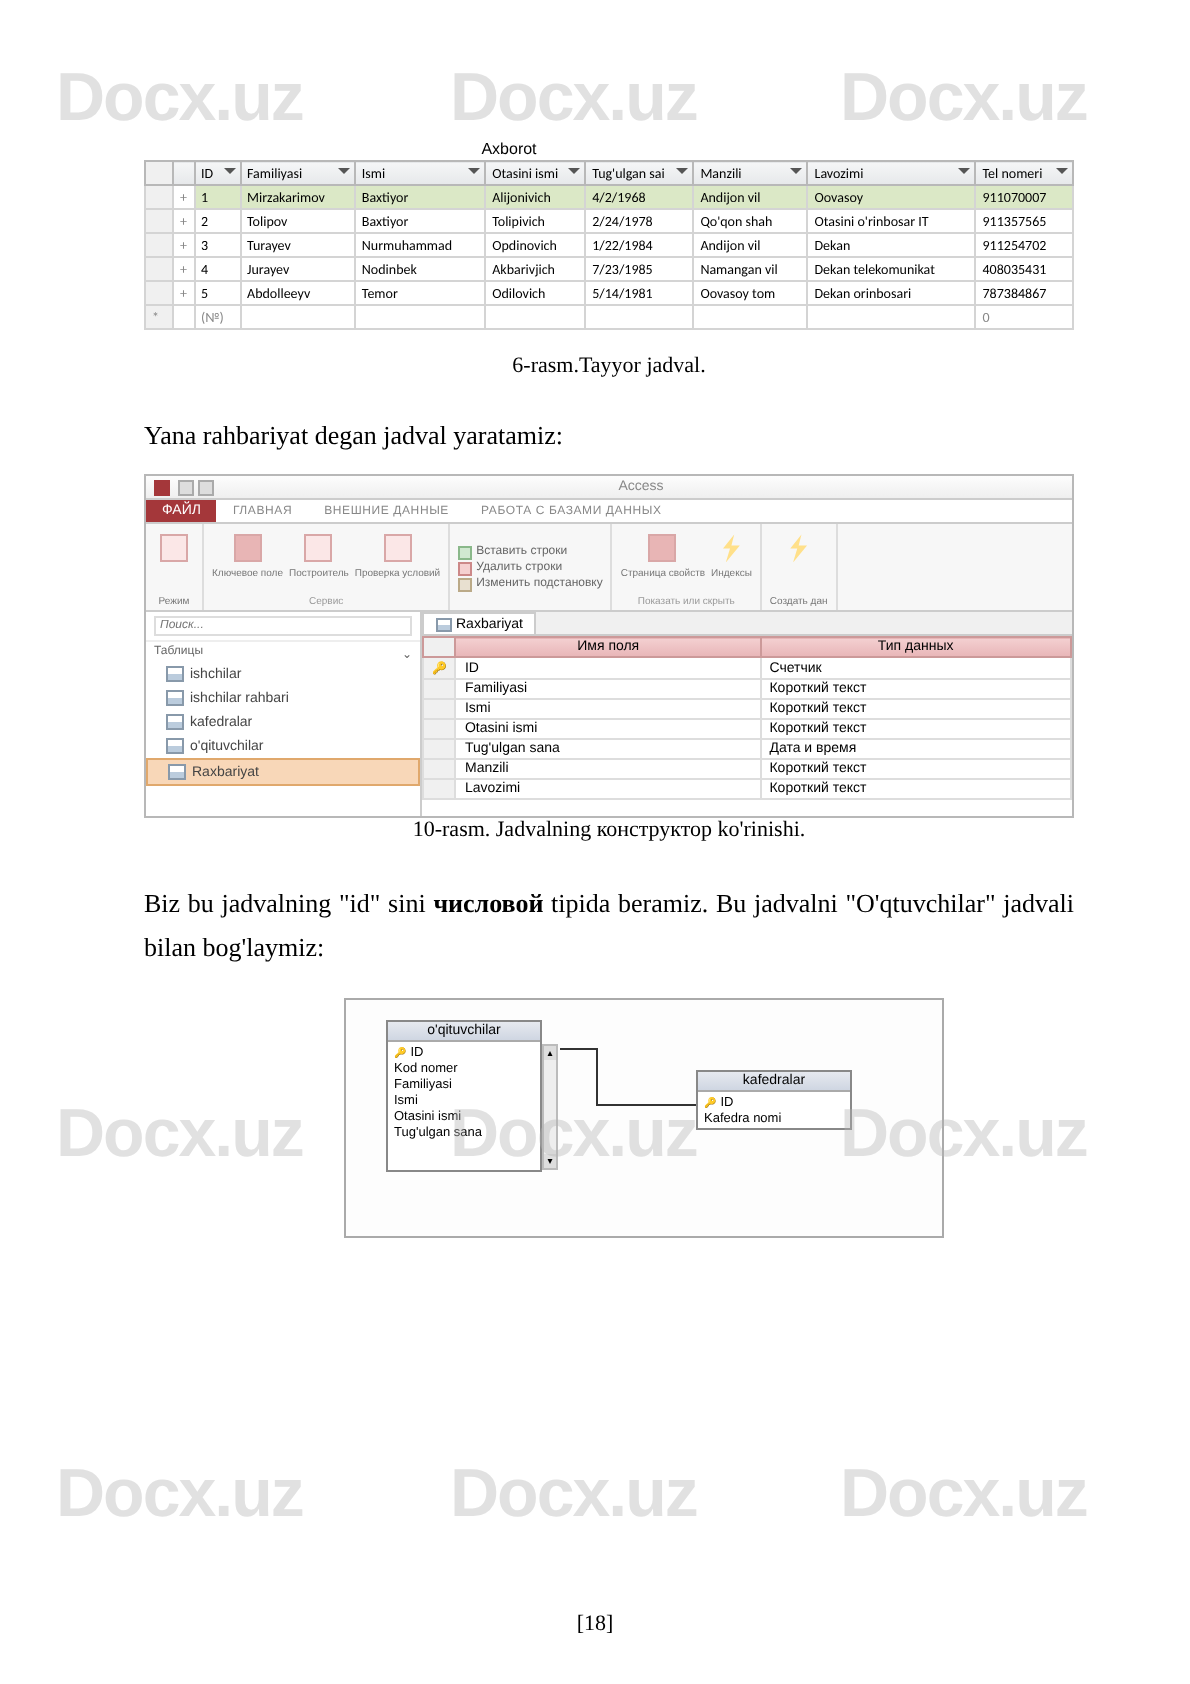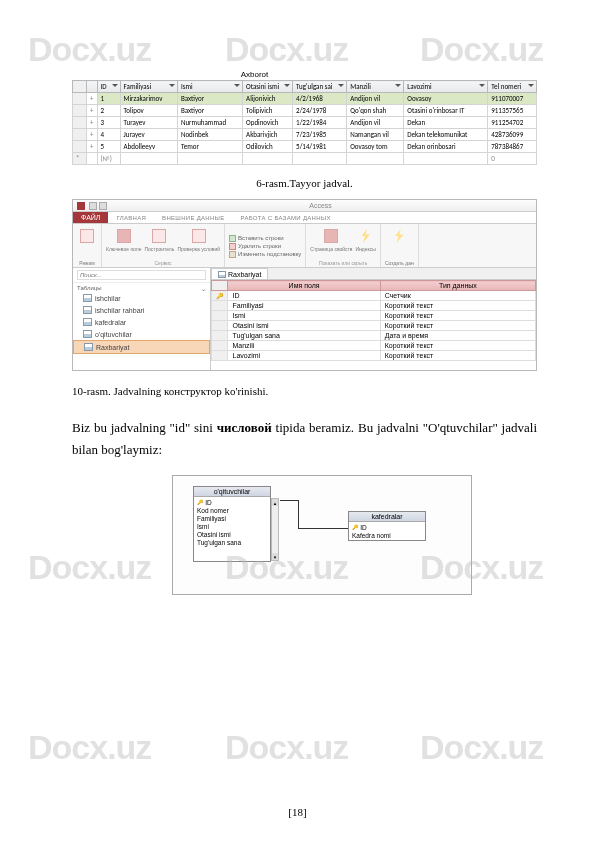--- a/index.html
+++ b/index.html
@@ -269,22 +269,22 @@
     padding: 1px 4px;
     font-size: 7px;
   }
   .design-grid .row-sel { width: 12px; background: #f0f0f0; }
   .design-grid .pk-row .row-sel::before {
     content: "🔑";
     font-size: 6px;
   }
 
   .caption10 {
+    text-align: center;
     font-size: 11px;
-    margin-top: 14px;
   }
 
   .para2 {
     font-size: 13px;
     margin-top: 20px;
     line-height: 1.7;
     text-align: justify;
   }
 
   
@@ -417,21 +417,21 @@
       <tr>
         <td class="row-selector"></td>
             <td class="expand-col">+</td>
         <td>4</td>
             <td>Jurayev</td>
             <td>Nodinbek</td>
             <td>Akbarivjich</td>
             <td>7/23/1985</td>
             <td>Namangan vil</td>
             <td>Dekan telekomunikat</td>
-            <td>428736099</td>
+            <td>408035431</td>
       </tr>
       <tr>
         <td class="row-selector"></td>
             <td class="expand-col">+</td>
         <td>5</td>
             <td>Abdolleeyv</td>
             <td>Temor</td>
             <td>Odilovich</td>
             <td>5/14/1981</td>
             <td>Oovasoy tom</td>
@@ -449,20 +449,21 @@
             <td></td>
             <td></td>
             <td>0</td>
       </tr>
     </tbody>
       </table>
   </div>
 
   <div class="caption9">6-rasm.Tayyor jadval.</div>
 
+  <p class="para1">Yana rahbariyat degan jadval yaratamiz:</p>
 
   <div class="access-app">
     <div class="title-bar">
       <div class="access-icon"></div>
       <div class="qat-icon"></div>
       <div class="qat-icon"></div>
       <div class="title-text">Access</div>
     </div>
     <div class="ribbon-tabs">
       <div class="file-tab">ФАЙЛ</div>

